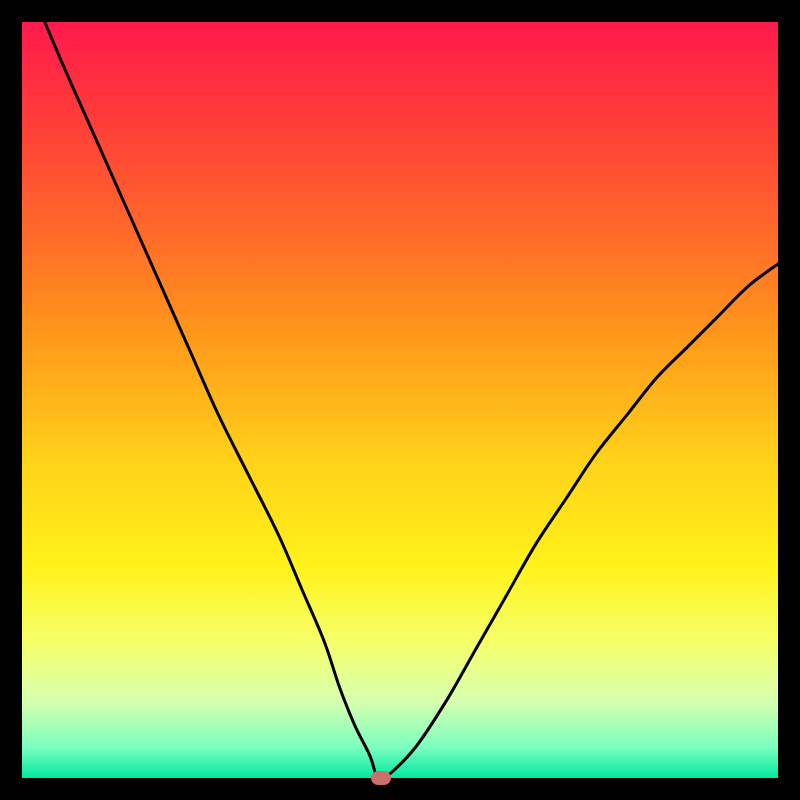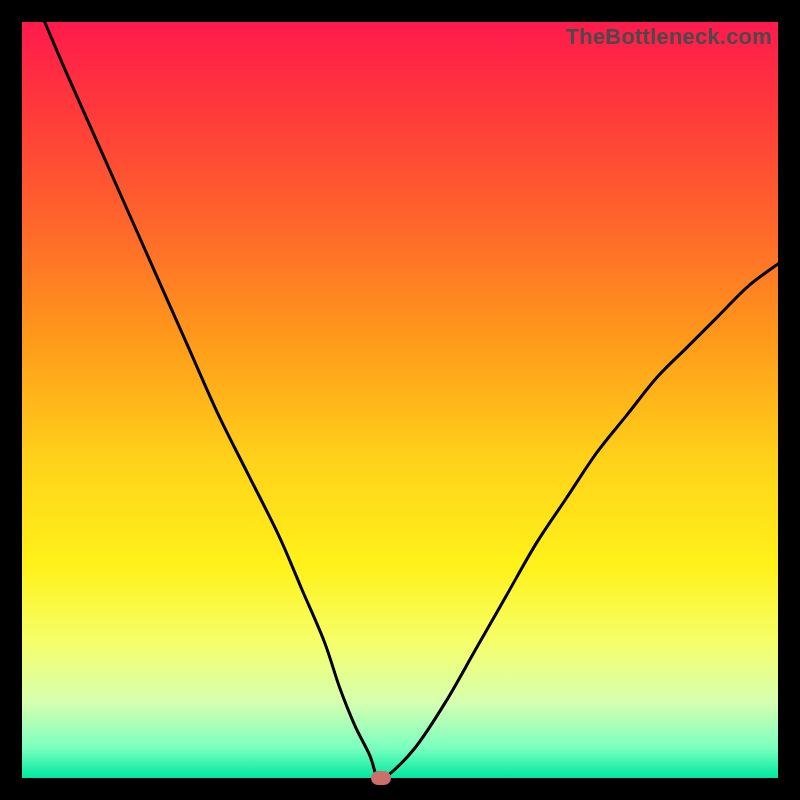--- a/index.html
+++ b/index.html
@@ -53,19 +53,18 @@
     border-radius: 7px;
     background: #cc6f6a;
     transform: translate(-50%, -50%);
   }
 </style>
 </head>
 <body>
 
 <div class="frame">
   <div class="plot-area">
-    <div class="watermark">TheBottleneck.com</div>
     <svg class="curve" viewBox="0 0 756 756" preserveAspectRatio="none">
       <path id="curve-path" fill="none" stroke="#000" stroke-width="3" stroke-linejoin="round" stroke-linecap="round" d="M 22.68 0 C 26.46 8.819999999999993 36.54 32.75999999999995 45.36 52.91999999999996 C 54.18 73.07999999999997 65.52000000000001 98.28000000000003 75.60000000000001 120.96000000000004 C 85.68 143.64000000000004 95.76 166.32000000000002 105.84 189 C 115.92 211.67999999999998 125.99999999999999 234.35999999999996 136.07999999999998 257.03999999999996 C 146.15999999999997 279.71999999999997 156.23999999999998 302.40000000000003 166.32 325.08000000000004 C 176.4 347.76000000000005 186.48000000000002 371.70000000000005 196.56 393.12 C 206.64 414.53999999999996 216.71999999999997 433.44 226.79999999999998 453.59999999999997 C 236.88 473.75999999999993 248.22000000000003 495.17999999999995 257.04 514.0799999999999 C 265.86 532.9799999999999 272.15999999999997 549.36 279.71999999999997 567 C 287.28 584.64 296.1 603.5400000000001 302.40000000000003 619.9200000000001 C 308.70000000000005 636.3000000000001 312.48 651.42 317.52 665.28 C 322.55999999999995 679.14 327.59999999999997 691.74 332.64 703.08 C 337.68 714.4200000000001 343.98 724.5 347.76 733.32 C 351.53999999999996 742.1400000000001 352.8 752.22 355.32 756 C 357.84 759.78 356.58 761.04 362.88 756 C 369.18 750.96 383.04 738.36 393.12 725.76 C 403.2 713.16 413.28000000000003 696.78 423.36 680.4 C 433.44 664.02 443.52 645.12 453.59999999999997 627.48 C 463.67999999999995 609.84 473.76 592.1999999999999 483.84000000000003 574.56 C 493.9200000000001 556.92 504.00000000000006 538.02 514.08 521.64 C 524.1600000000001 505.26 534.2399999999999 491.40000000000003 544.3199999999999 476.28000000000003 C 554.4 461.16 564.48 444.78000000000003 574.5600000000001 430.92 C 584.6400000000001 417.06 594.72 405.72 604.8000000000001 393.12 C 614.8800000000001 380.52 624.96 366.65999999999997 635.04 355.32 C 645.1199999999999 343.98 655.1999999999999 335.16 665.28 325.08000000000004 C 675.36 315.00000000000006 685.4399999999999 304.9200000000001 695.52 294.84000000000003 C 705.6 284.76 715.68 273.41999999999996 725.76 264.59999999999997 C 735.84 255.77999999999994 750.96 245.69999999999996 756 241.91999999999996"></path>
     </svg>
     <div class="marker" id="min-marker" style="left: 359.1px; top: 756px;"></div>
   </div>
 </div>
 
 </body></html>

